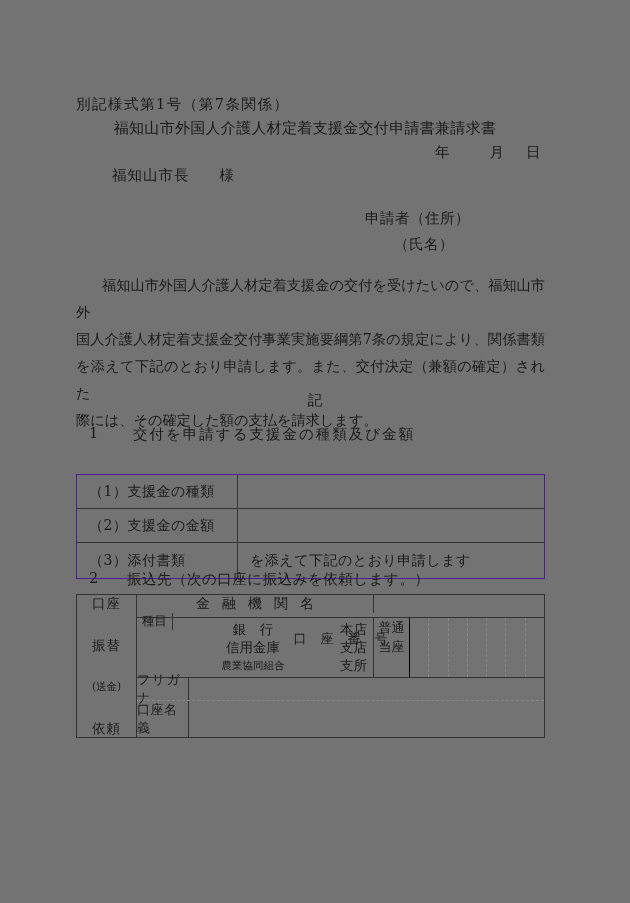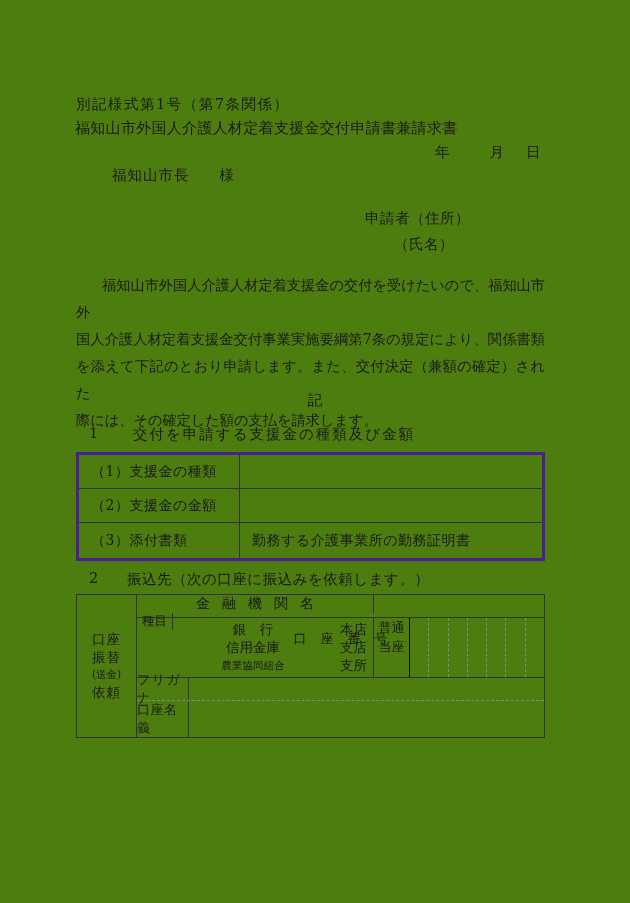--- a/index.html
+++ b/index.html
@@ -1,29 +1,29 @@
 <!DOCTYPE html>
 <html><head>
 <meta charset="utf-8">
 <style>
   * { margin: 0; padding: 0; box-sizing: border-box; }
   html, body { background: #f6f6f5; }
   .sheet {
     position: relative;
     width: 630px;
     height: 903px;
-    background: #4d7c0f;
+    background: #737373;
     font-family: "DejaVu Serif", "Liberation Serif", serif;
     color: #1a1a1a;
     overflow: hidden;
   }
   .abs { position: absolute; }
 
   .form-number { left: 76px; top: 95px; font-size: 14.5px; letter-spacing: 1.5px; }
-  .doc-title  { left: 75px; top: 119px; width: 480px; text-align: left; font-size: 15px; letter-spacing: 0.3px; }
+  .doc-title  { left: 65px; top: 119px; width: 480px; text-align: center; font-size: 15px; letter-spacing: 0.3px; }
 
   .date-line { left: 435px; top: 143px; font-size: 14.5px; display: flex; }
   .date-line .y { margin-right: 40px; }
   .date-line .m { margin-right: 22px; }
 
   .addressee { left: 112px; top: 166px; font-size: 14.5px; letter-spacing: 1px; display: flex; }
   .addressee .honorific { margin-left: 30px; }
 
   .applicant-address { left: 365px; top: 209px; font-size: 14.5px; letter-spacing: 0.5px; }
   .applicant-name    { left: 394px; top: 235px; font-size: 14.5px; letter-spacing: 0.5px; }
@@ -36,35 +36,35 @@
 
   .sec-heading { font-size: 14.5px; display: flex; }
   .sec-heading .num { width: 10px; }
   .sec-heading .txt { margin-left: 34px; }
   .sec1-heading { left: 89px; top: 425px; }
   .sec1-heading .txt { letter-spacing: 2px; }
   .sec2-heading { left: 89px; top: 570px; }
   .sec2-heading .txt { letter-spacing: 0.5px; margin-left: 28px; }
 
   
-  .table1 { left: 76px; top: 452px; width: 469px; border: 3px solid #4c1d95; }
+  .table1 { left: 76px; top: 474px; width: 469px; border: 1px solid #4c1d95; }
   .t1-row { display: flex; height: 34px; border-bottom: 1px solid #333; }
   .t1-row:last-child { border-bottom: none; height: 35px; }
   .t1-label {
     width: 161px; border-right: 1px solid #333;
     display: flex; align-items: center; padding-left: 12px;
     font-size: 14px; letter-spacing: 0.5px;
   }
   .t1-value { flex: 1; display: flex; align-items: center; padding-left: 12px; font-size: 14px; letter-spacing: 0.5px; }
 
   
   .table2 { left: 76px; top: 594px; width: 469px; border: 1px solid #333; display: flex; }
   .t2-left {
     width: 60px; border-right: 1px solid #333;
-    display: flex; flex-direction: column; justify-content: center; align-items: center;
+    display: flex; flex-direction: column; justify-content: space-between; align-items: center;
     font-size: 13.5px; line-height: 17.5px; letter-spacing: 1px;
   }
   .t2-left .small { font-size: 10.5px; letter-spacing: 0; }
   .t2-main { flex: 1; display: flex; flex-direction: column; }
 
   .t2-hrow { height: 23px; display: flex; border-bottom: 1px solid #333; flex-direction: column; }
   .h-inst {
     width: 237px; border-right: 1px solid #333;
     display: flex; align-items: center; justify-content: center;
     font-size: 14px; letter-spacing: 12px; padding-left: 12px;
@@ -148,21 +148,21 @@
     <div class="t1-row">
       <div class="t1-label">（1）支援金の種類</div>
       <div class="t1-value"></div>
     </div>
     <div class="t1-row">
       <div class="t1-label">（2）支援金の金額</div>
       <div class="t1-value"></div>
     </div>
     <div class="t1-row">
       <div class="t1-label">（3）添付書類</div>
-      <div class="t1-value">勤務する介護事業所の勤務証明書</div>
+      <div class="t1-value">を添えて下記のとおり申請します</div>
     </div>
   </div>
 
   <div class="abs sec-heading sec2-heading">
     <span class="num">2</span>
     <span class="txt">振込先（次の口座に振込みを依頼します。）</span>
   </div>
 
   <div class="abs table2">
     <div class="t2-left">

